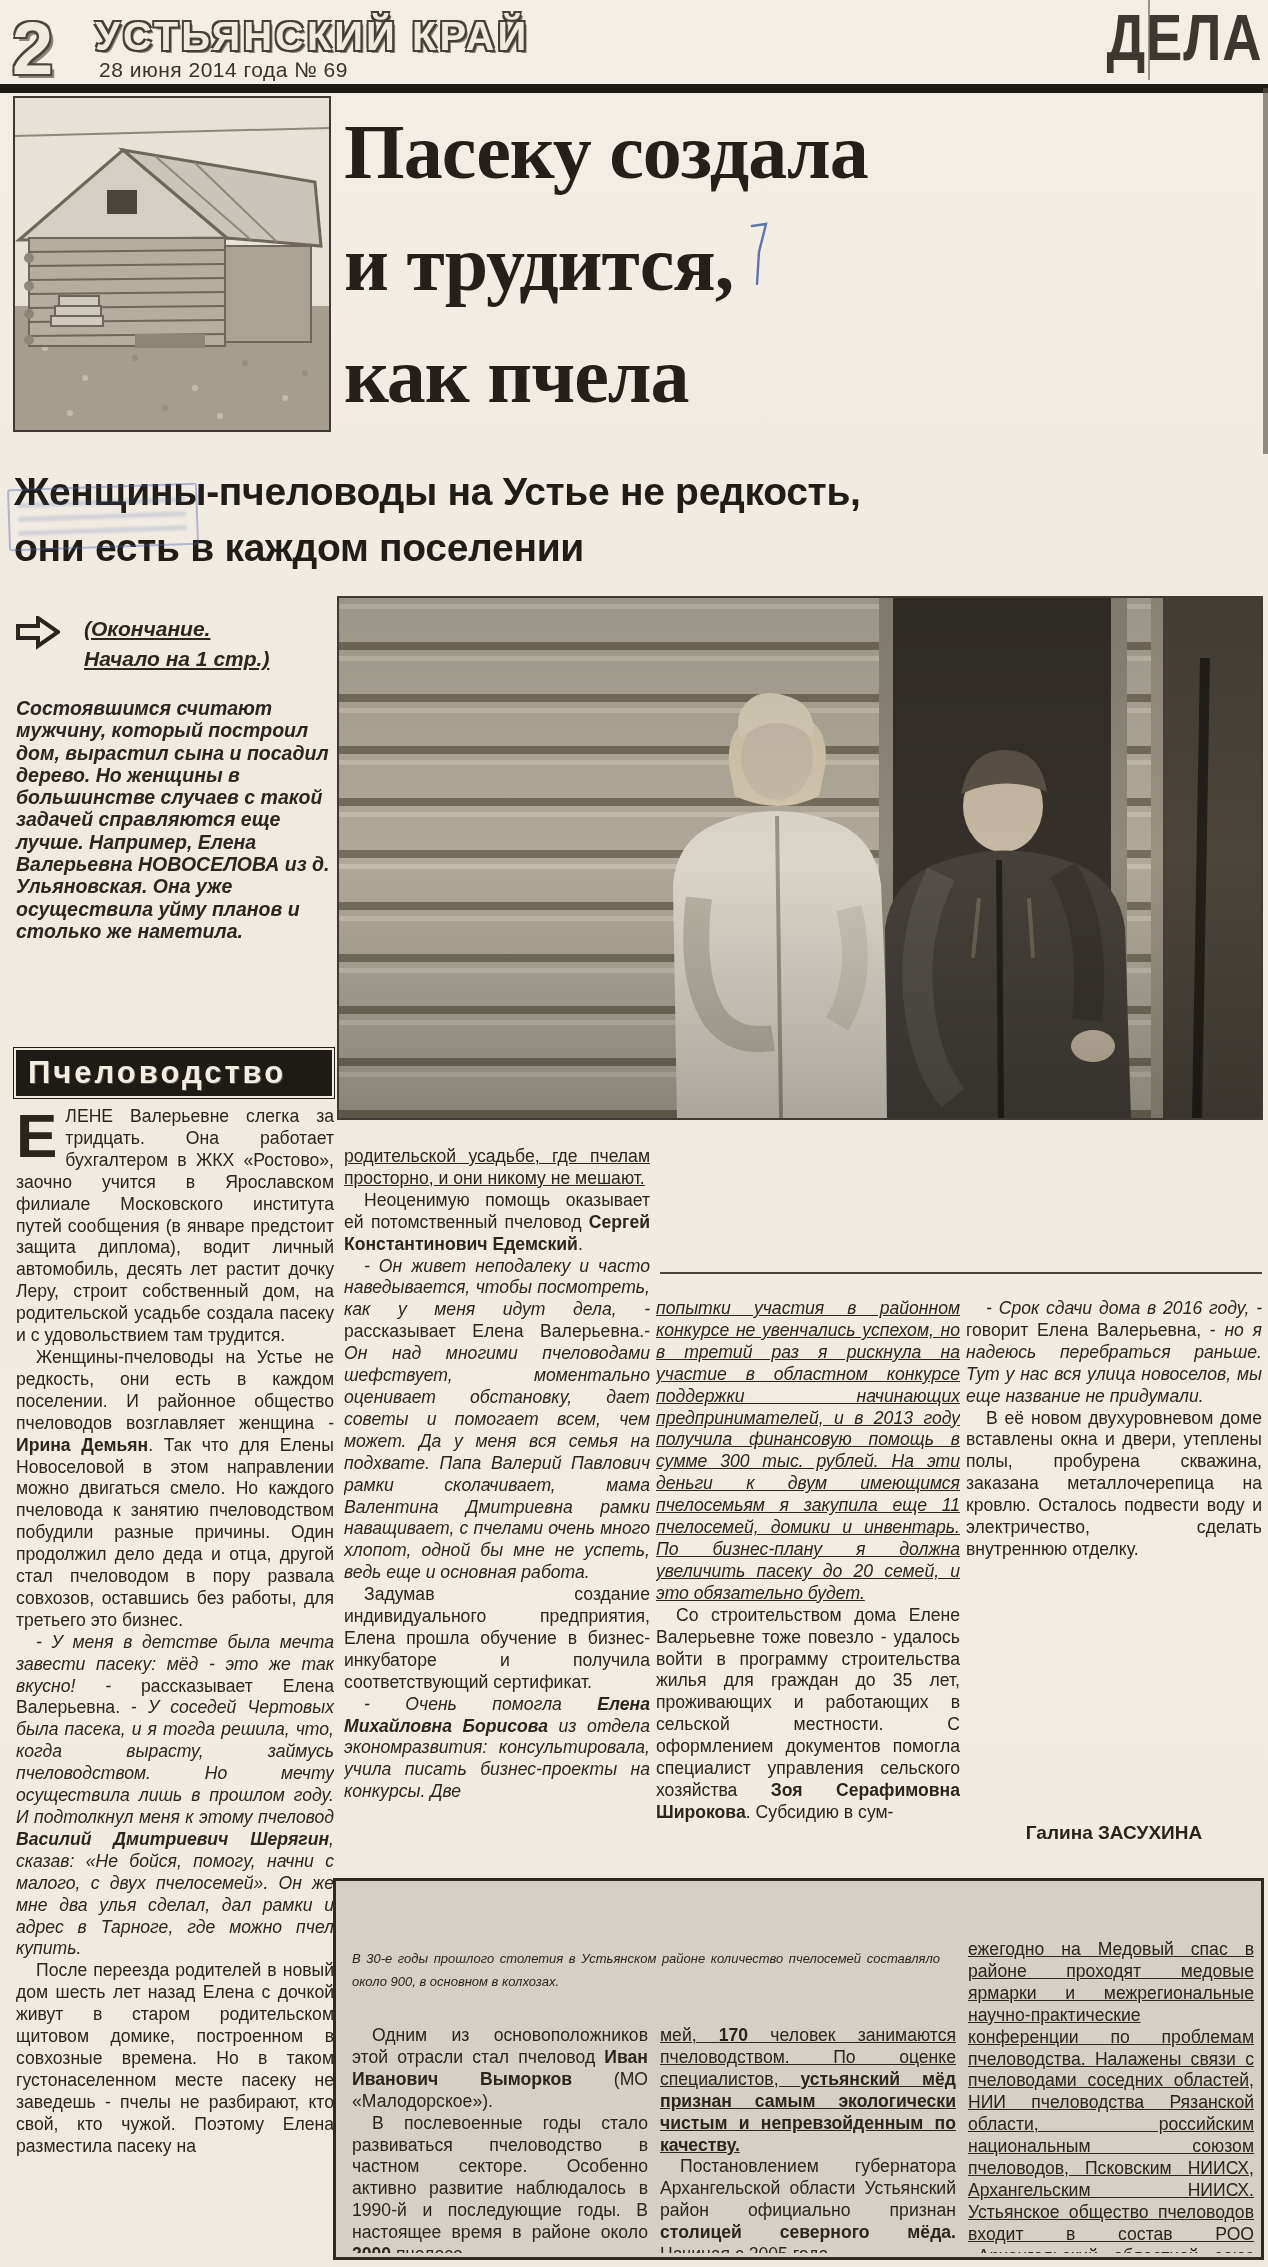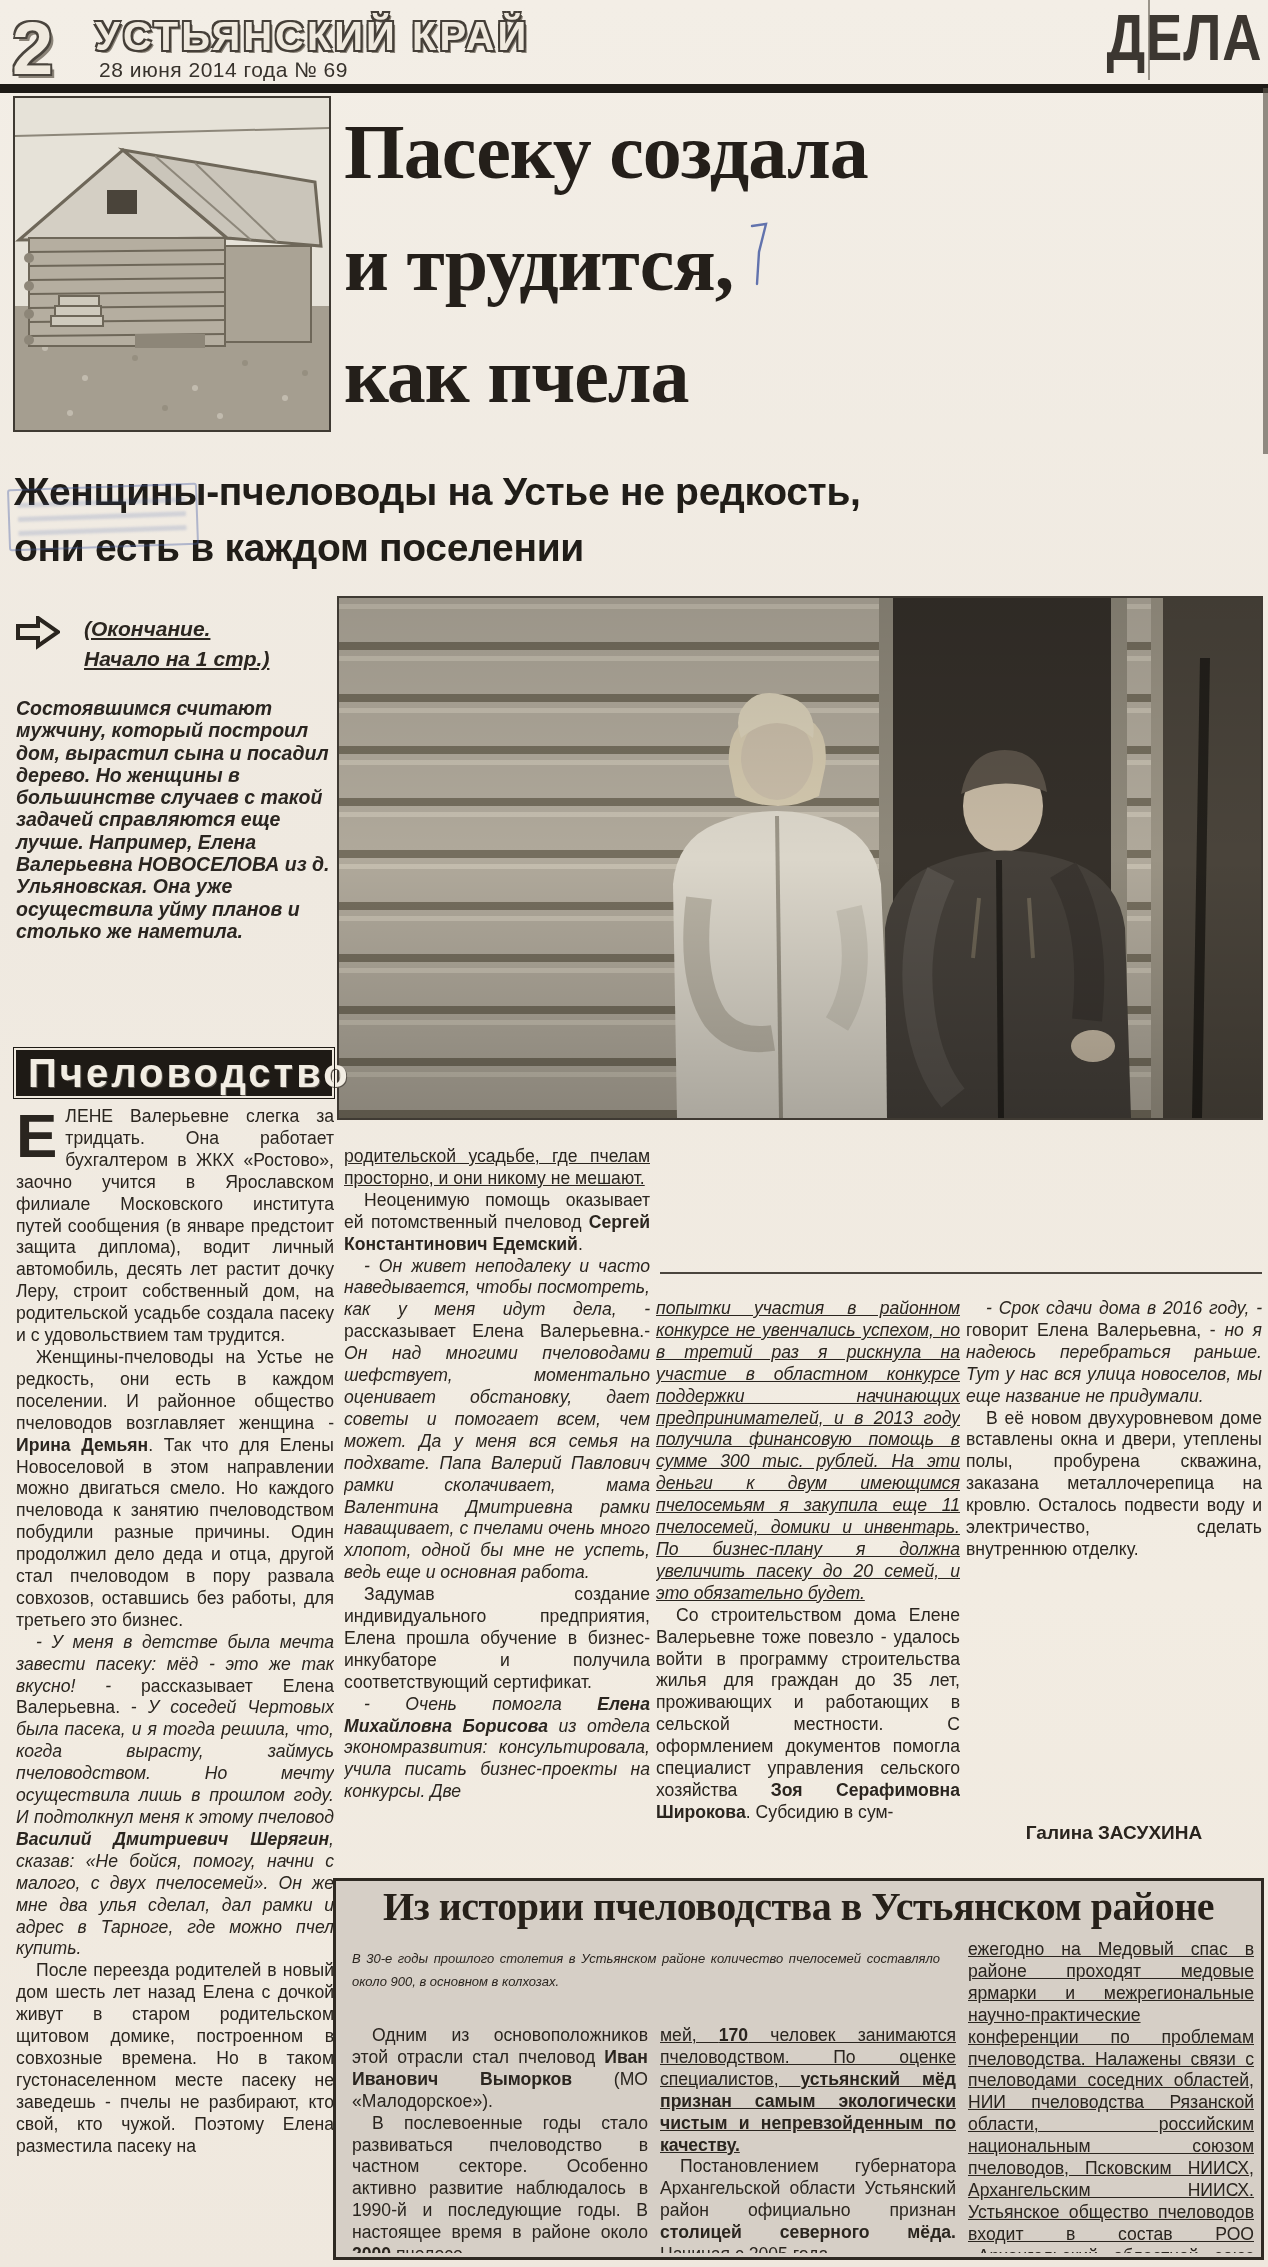--- a/index.html
+++ b/index.html
@@ -55,21 +55,21 @@
   }
   .intro{
     position:absolute;left:16px;top:697px;width:318px;
     font-size:19.5px;line-height:22.3px;font-weight:700;font-style:italic;color:#2a2520;
   }
   .rubric{
     position:absolute;left:14px;top:1048px;width:320px;height:50px;background:#1e1a15;
     display:flex;align-items:center;padding-left:12px;border:2px solid #efe9de;outline:1px solid #1e1a15;
   }
   .rubric-text{
-    font-size:40px;font-weight:800;letter-spacing:3px;color:#f2ede3;
+    font-size:31px;font-weight:800;letter-spacing:3px;color:#f2ede3;
     text-shadow:1px 1px 0 #5a544c;
   }
   
   .bodycol{position:absolute;overflow:hidden;text-align:justify;font-size:17.6px;line-height:21.9px;color:#2a251f;}
   .col1{left:16px;top:1106px;width:318px;height:1154px;}
   .col2{left:344px;top:1146px;width:306px;height:730px;}
   .col3{left:656px;top:1298px;width:304px;height:578px;}
   .col4{left:966px;top:1298px;width:296px;height:516px;}
   .para{text-indent:20px;}
   .para.noindent{text-indent:0;text-decoration:underline;}
@@ -274,21 +274,20 @@
   <div class="bodycol col4">
       <p class="para"><span class="i">- Срок сдачи дома в 2016 году, - </span><span class="">говорит Елена Валерьевна, - </span><span class="i">но я надеюсь перебраться раньше. Тут у нас вся улица новоселов, мы еще название не придумали.</span></p>
       <p class="para"><span class="">В её новом двухуровневом доме  вставлены окна и двери, утеплены полы, пробурена скважина, заказана металлочерепица на кровлю. Осталось подвести воду и электричество, сделать внутреннюю отделку.</span></p>
     </div>
 
   <div class="caption-rule"></div>
 
   <div class="author">Галина ЗАСУХИНА</div>
 
   <div class="history-box">
-    <div class="box-title">Из истории пчеловодства в Устьянском районе</div>
     <div class="box-lead">В 30-е годы прошлого столетия в Устьянском районе количество пчелосемей составляло около 900, в основном в колхозах.</div>
     <div class="box-col box-colA">
         <p class="para"><span class="">Одним из основоположников этой отрасли стал пчеловод </span><span class="b ">Иван Иванович Выморков</span><span class=""> (МО «Малодорское»).</span></p>
         <p class="para"><span class="">В послевоенные годы стало развиваться пчеловодство в частном секторе. Особенно активно развитие наблюдалось в 1990-й и последующие годы. В настоящее время в районе около </span><span class="b ">2000</span><span class=""> пчелосе-</span></p>
       </div>
     <div class="box-col box-colB">
         <p class="para noindent"><span class="">мей, </span><span class="b ">170</span><span class=""> человек занимаются пчеловодством. По оценке специалистов, </span><span class="b ">устьянский мёд признан самым экологически чистым и непревзойденным по качеству.</span></p>
         <p class="para"><span class="">Постановлением губернатора Архангельской области Устьянский район официально признан </span><span class="b ">столицей северного мёда.</span><span class=""> Начиная с 2005 года,</span></p>
       </div>
     <div class="box-col box-colC">

